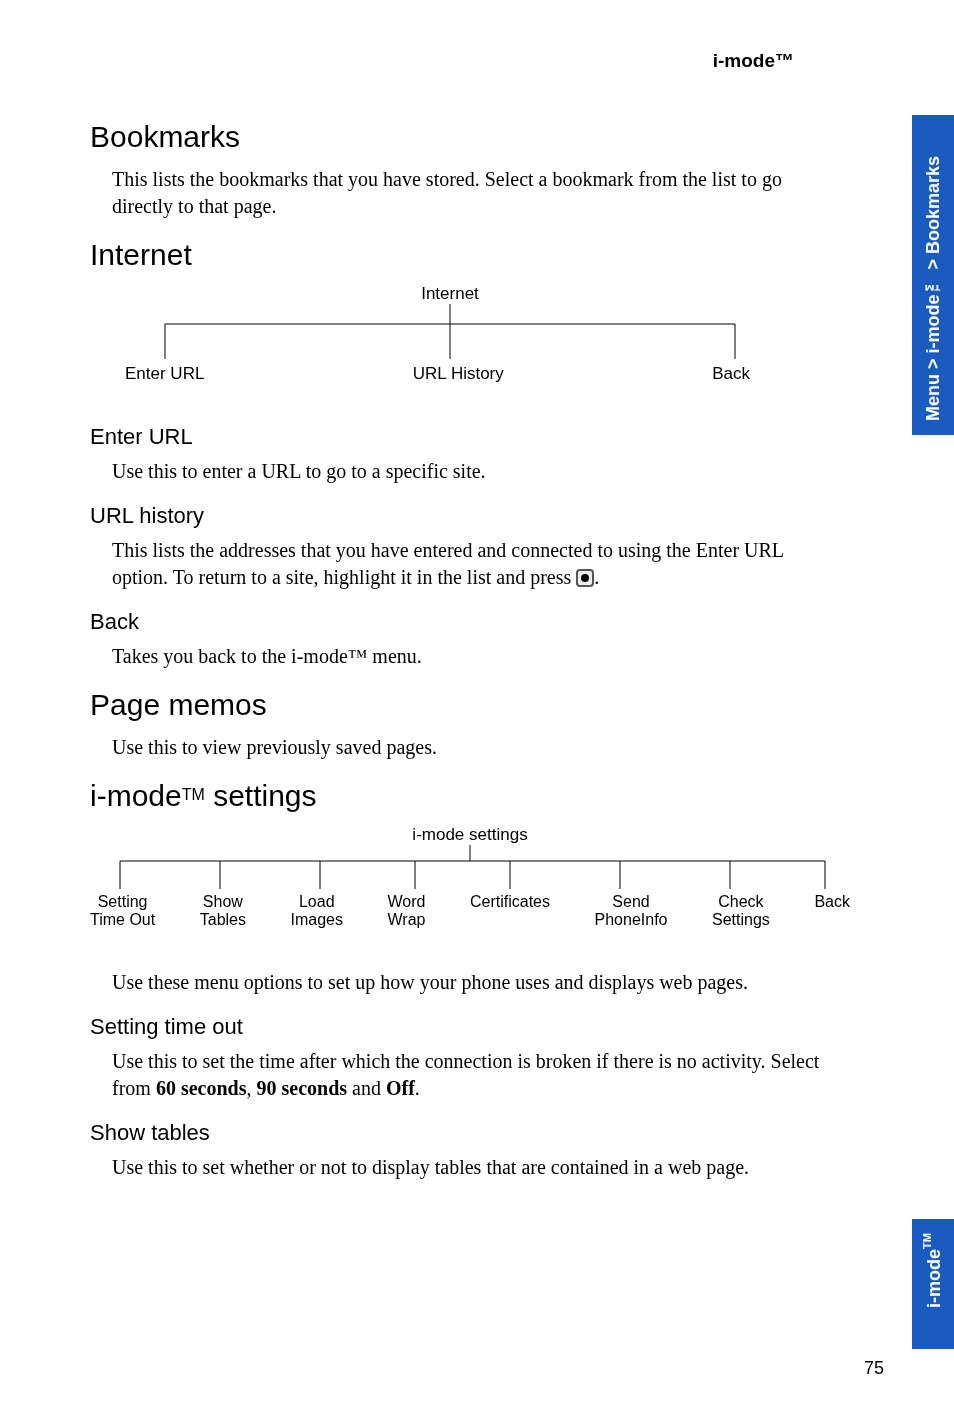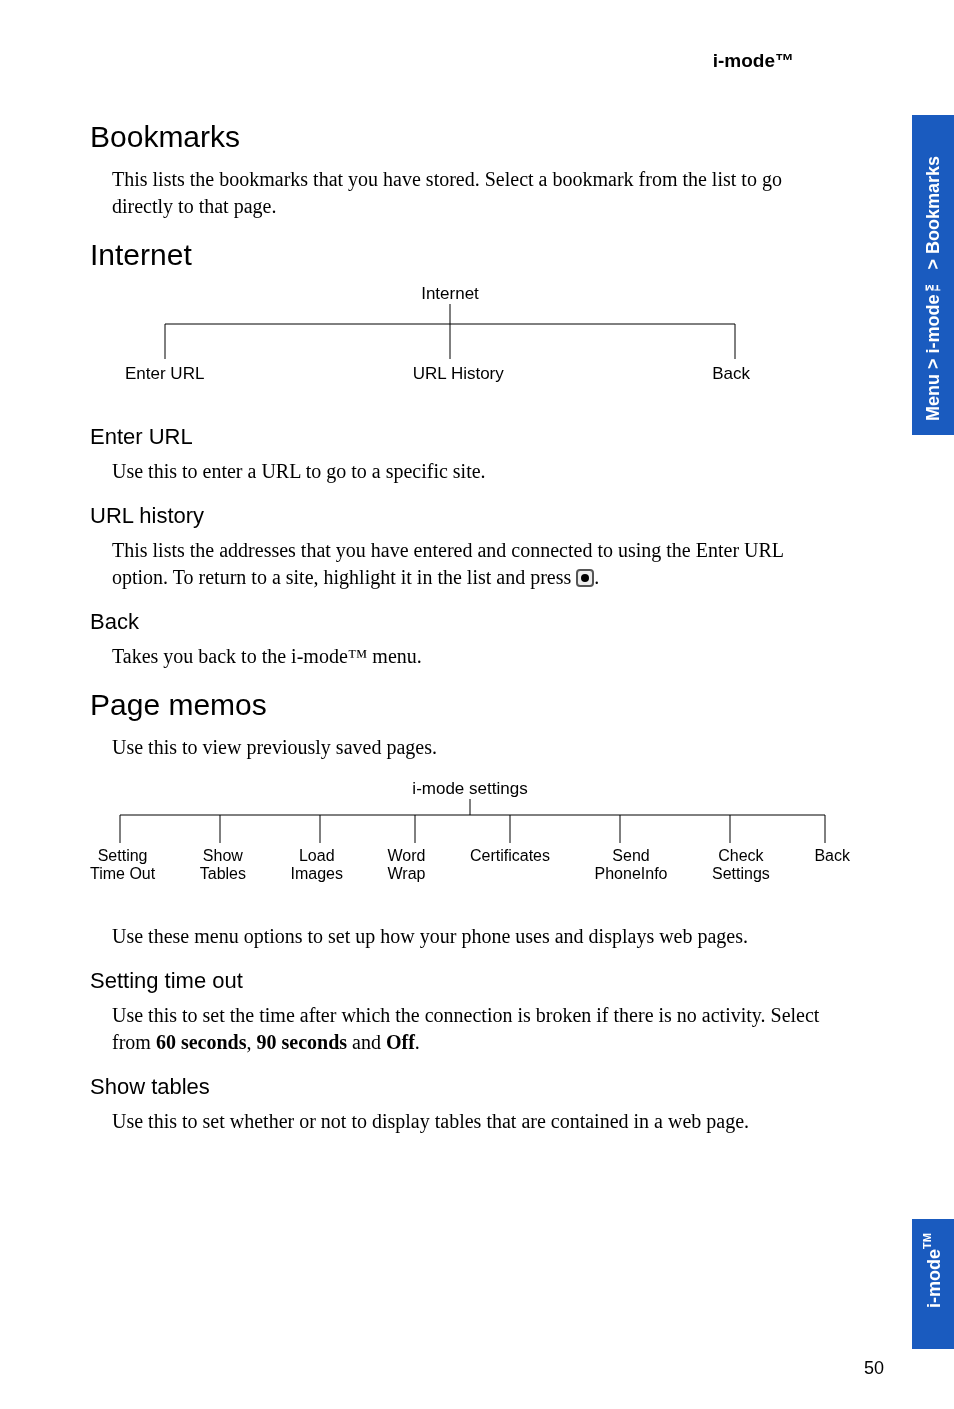--- a/index.html
+++ b/index.html
@@ -149,20 +149,23 @@
   <p class="body">
     <span>This lists the addresses that you have entered and connected to using the Enter URL option. To return to a site, highlight it in the list and press </span><span class="circle-icon"></span><span>.</span>
   </p>
 
   <h2>Back</h2>
   <p class="body">Takes you back to the i-mode™ menu.</p>
 
   <h1>Page memos</h1>
   <p class="body">Use this to view previously saved pages.</p>
 
+  <h1>
+    <span>i-mode</span><span style="font-size:16px;vertical-align:6px;">TM</span><span> settings</span>
+  </h1>
   <div class="tree tree2" style="width:760px;">
     <div class="tree-root">i-mode settings</div>
     <svg width="760" height="48">
       <line x1="380" y1="0" x2="380" y2="16" stroke="#000" stroke-width="1"></line>
       <line x1="30" y1="16" x2="735" y2="16" stroke="#000" stroke-width="1"></line>
       <line x1="30" y1="16" x2="30" y2="44" stroke="#000" stroke-width="1"></line>
       <line x1="130" y1="16" x2="130" y2="44" stroke="#000" stroke-width="1"></line>
       <line x1="230" y1="16" x2="230" y2="44" stroke="#000" stroke-width="1"></line>
       <line x1="325" y1="16" x2="325" y2="44" stroke="#000" stroke-width="1"></line>
       <line x1="420" y1="16" x2="420" y2="44" stroke="#000" stroke-width="1"></line>
@@ -191,14 +194,14 @@
   <p class="body">Use these menu options to set up how your phone uses and displays web pages.</p>
 
   <h2>Setting time out</h2>
   <p class="body">
     <span>Use this to set the time after which the connection is broken if there is no activity. Select from </span><b>60 seconds</b><span>, </span><b>90 seconds</b><span> and </span><b>Off</b><span>.</span>
   </p>
 
   <h2>Show tables</h2>
   <p class="body">Use this to set whether or not to display tables that are contained in a web page.</p>
 
-  <div class="page-num">50</div>
+  <div class="page-num">75</div>
 </div>
 
 </body></html>

